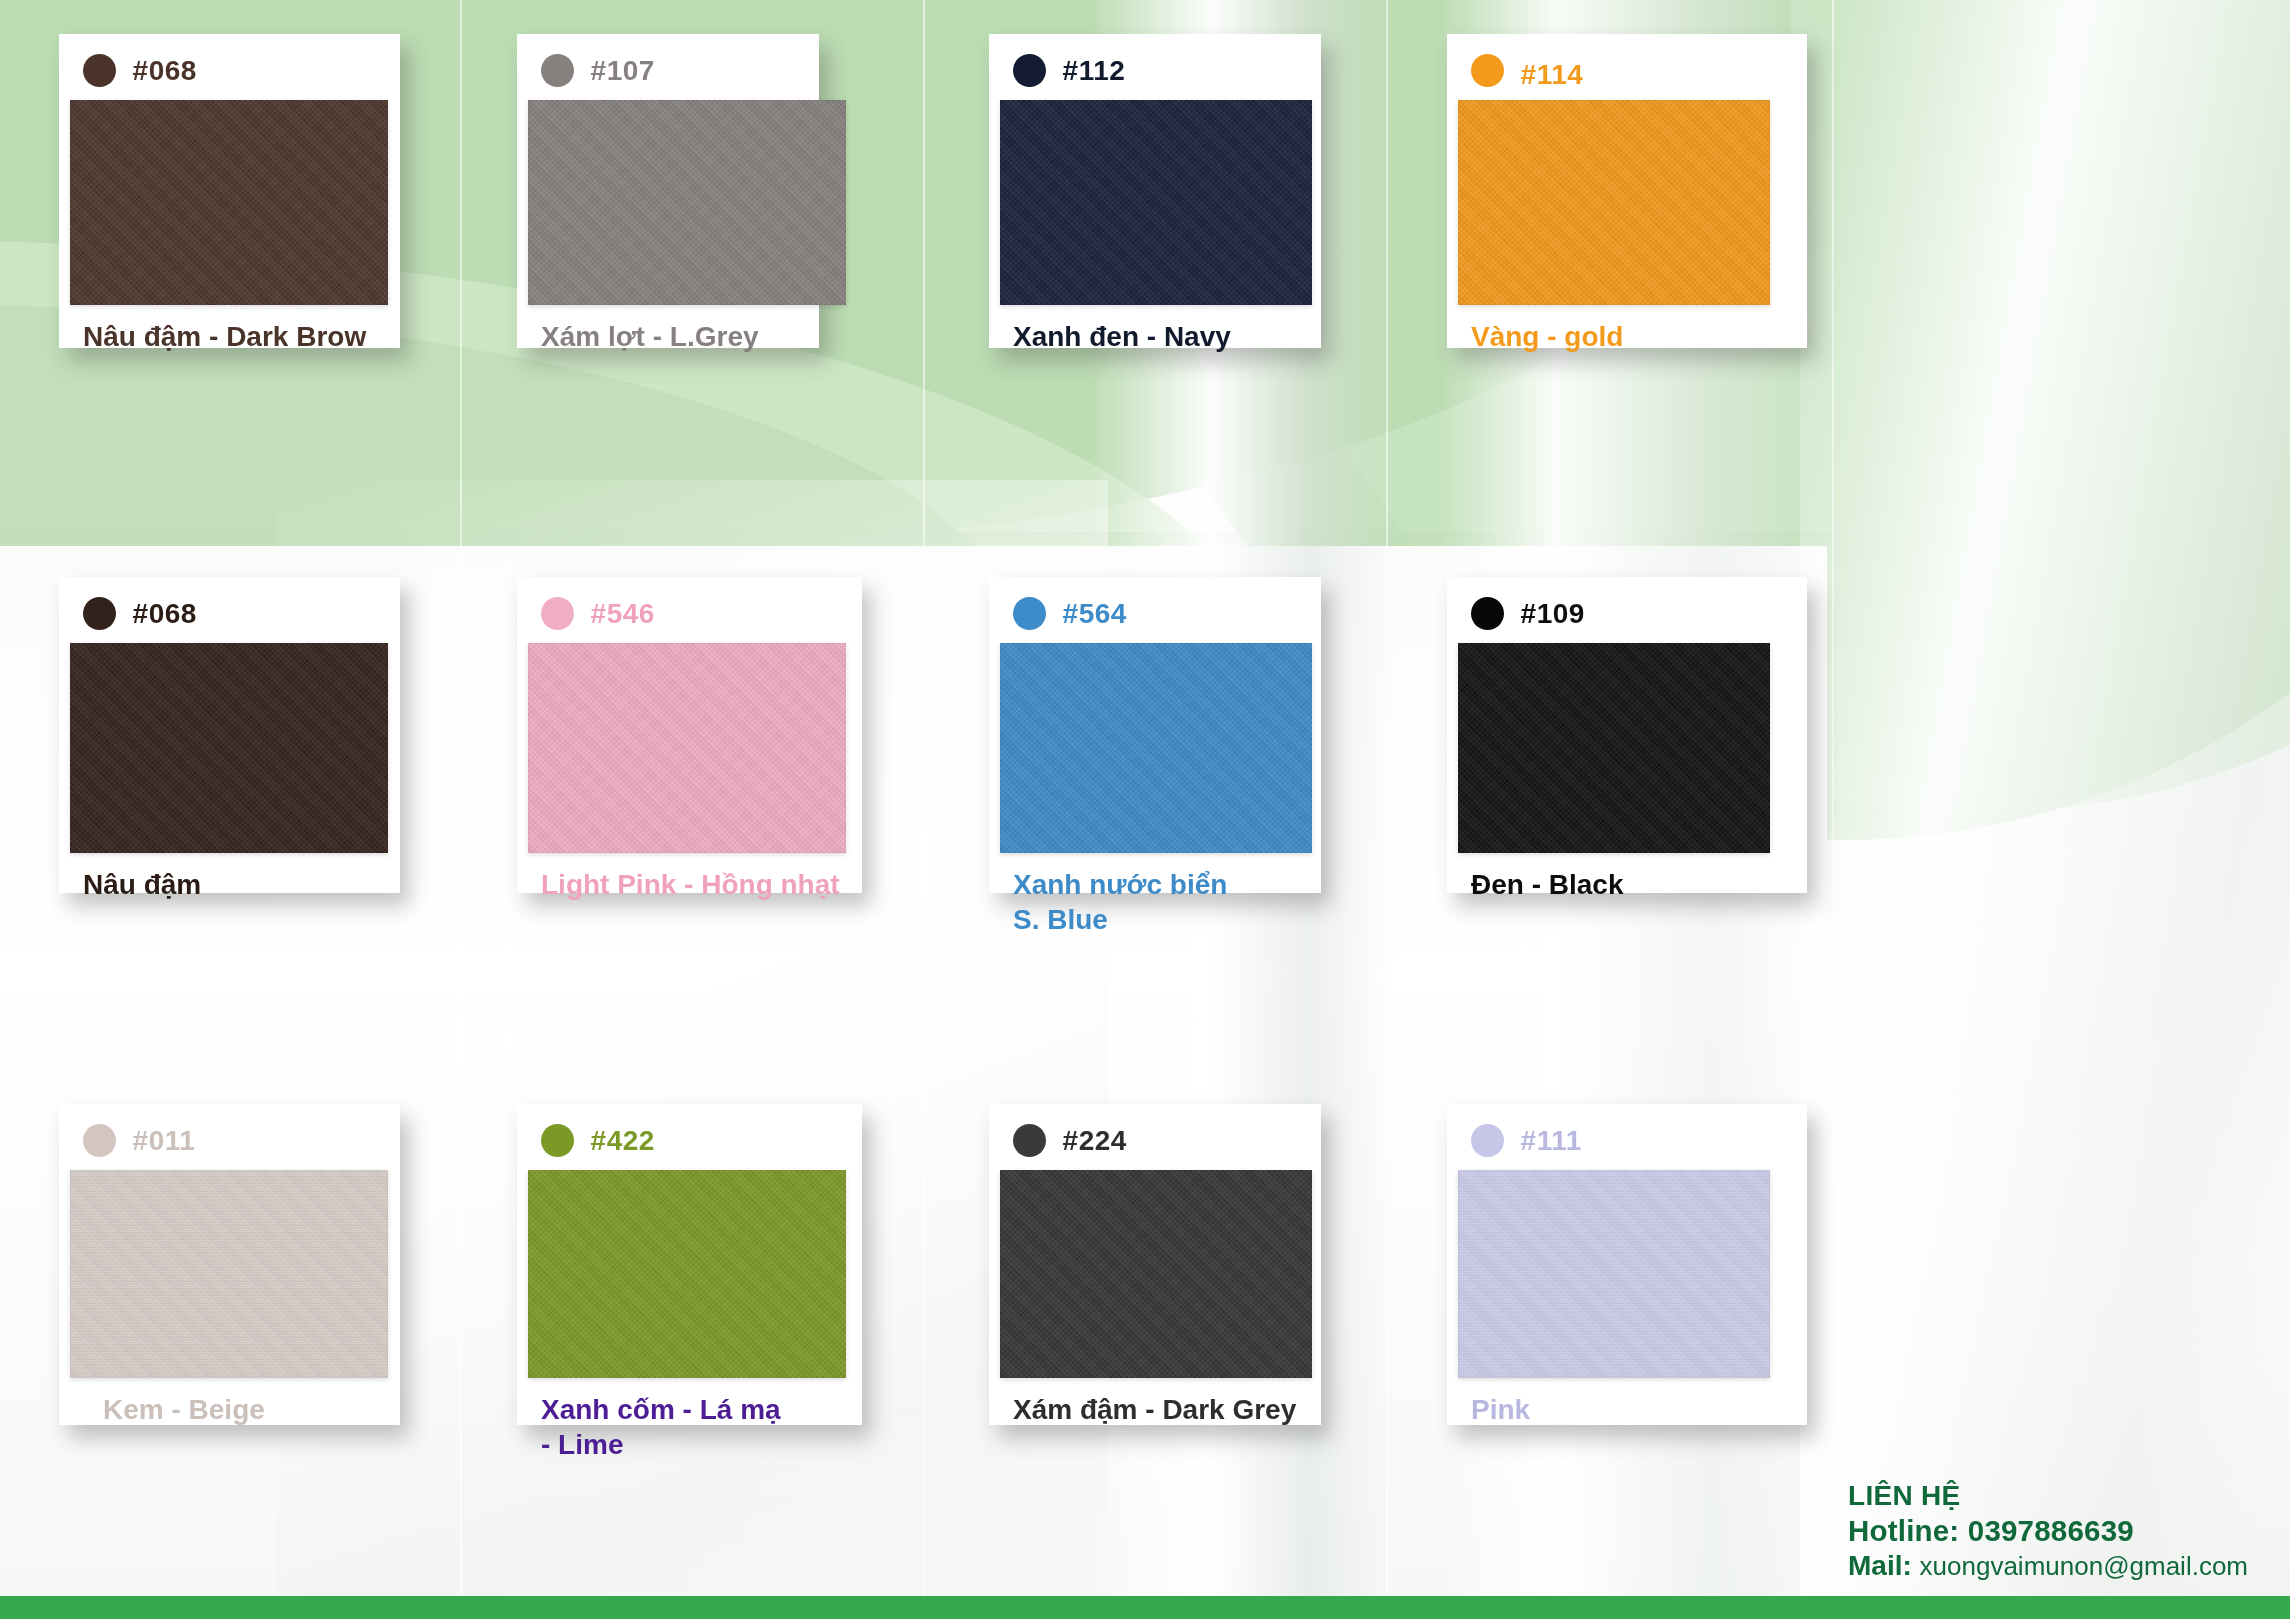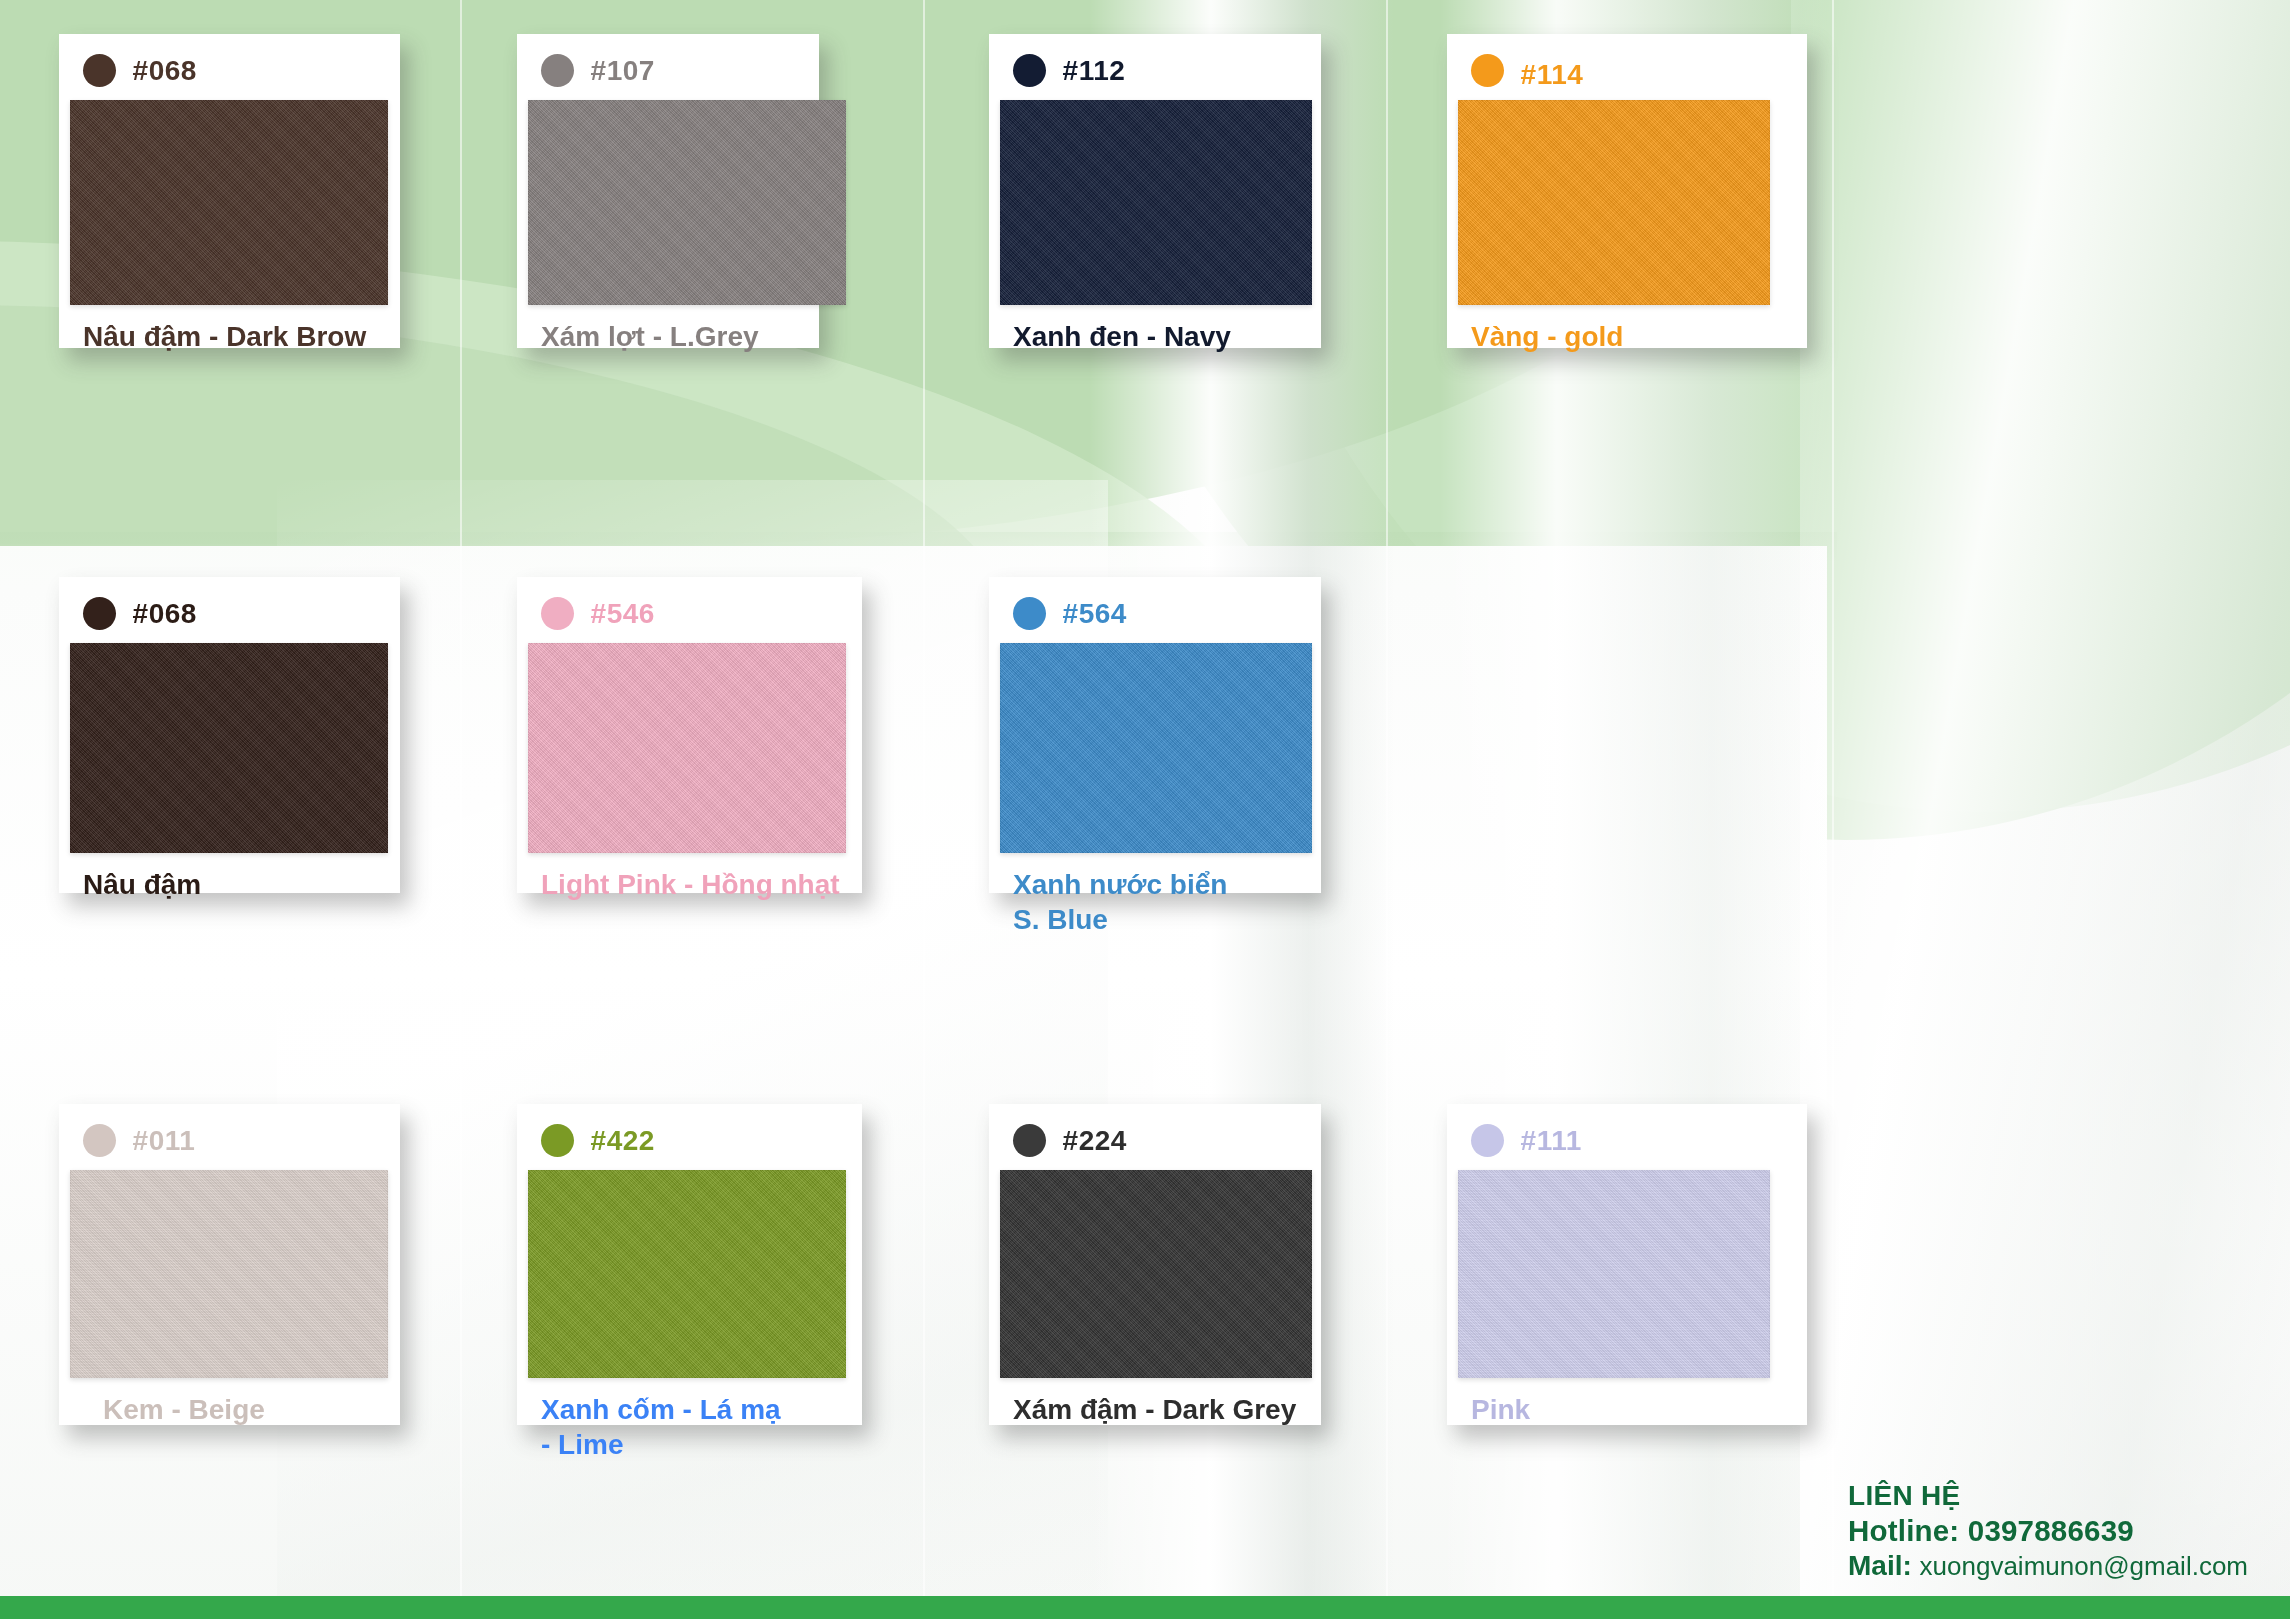--- a/index.html
+++ b/index.html
@@ -220,35 +220,43 @@
     </div>
     <div class="card" style="left: 989px; top: 577px; width: 332px; height: 316px;">
       <div class="card-head">
         <span class="dot" style="background: rgb(61, 139, 201);"></span>
         <span class="code" style="color: rgb(61, 139, 201);">#564</span>
       </div>
       <div class="swatch" style="background: rgb(61, 139, 201); width: 312px; height: 210px; margin-left: 11px;"></div>
       <div class="cname" style="color: rgb(61, 139, 201);">Xanh nước biển
 S. Blue</div>
     </div>
+    <div class="card" style="left: 1447px; top: 577px; width: 360px; height: 316px;">
+      <div class="card-head">
+        <span class="dot" style="background: rgb(8, 8, 8);"></span>
+        <span class="code" style="color: rgb(13, 13, 13);">#109</span>
+      </div>
+      <div class="swatch" style="background: rgb(17, 17, 17); width: 312px; height: 210px; margin-left: 11px;"></div>
+      <div class="cname" style="color: rgb(13, 13, 13);">Đen - Black</div>
+    </div>
     <div class="card" style="left: 59px; top: 1104px; width: 341px; height: 321px;">
       <div class="card-head">
         <span class="dot" style="background: rgb(211, 198, 193);"></span>
         <span class="code" style="color: rgb(203, 191, 186);">#011</span>
       </div>
       <div class="swatch plain" style="background: rgb(216, 205, 200); width: 318px; height: 208px; margin-left: 11px;"></div>
       <div class="cname" style="color: rgb(203, 191, 186); margin-left: 20px;">Kem - Beige</div>
     </div>
     <div class="card" style="left: 517px; top: 1104px; width: 345px; height: 321px;">
       <div class="card-head">
         <span class="dot" style="background: rgb(123, 154, 37);"></span>
         <span class="code" style="color: rgb(123, 154, 37);">#422</span>
       </div>
       <div class="swatch" style="background: rgb(123, 154, 37); width: 318px; height: 208px; margin-left: 11px;"></div>
-      <div class="cname" style="color: #3b82f6;">Xanh cốm - Lá mạ
+      <div class="cname" style="color: #4c1d95;">Xanh cốm - Lá mạ
 - Lime</div>
     </div>
     <div class="card" style="left: 989px; top: 1104px; width: 332px; height: 321px;">
       <div class="card-head">
         <span class="dot" style="background: rgb(58, 58, 58);"></span>
         <span class="code" style="color: rgb(46, 46, 46);">#224</span>
       </div>
       <div class="swatch" style="background: rgb(52, 52, 52); width: 312px; height: 208px; margin-left: 11px;"></div>
       <div class="cname" style="color: rgb(46, 46, 46);">Xám đậm - Dark Grey</div>
     </div>

